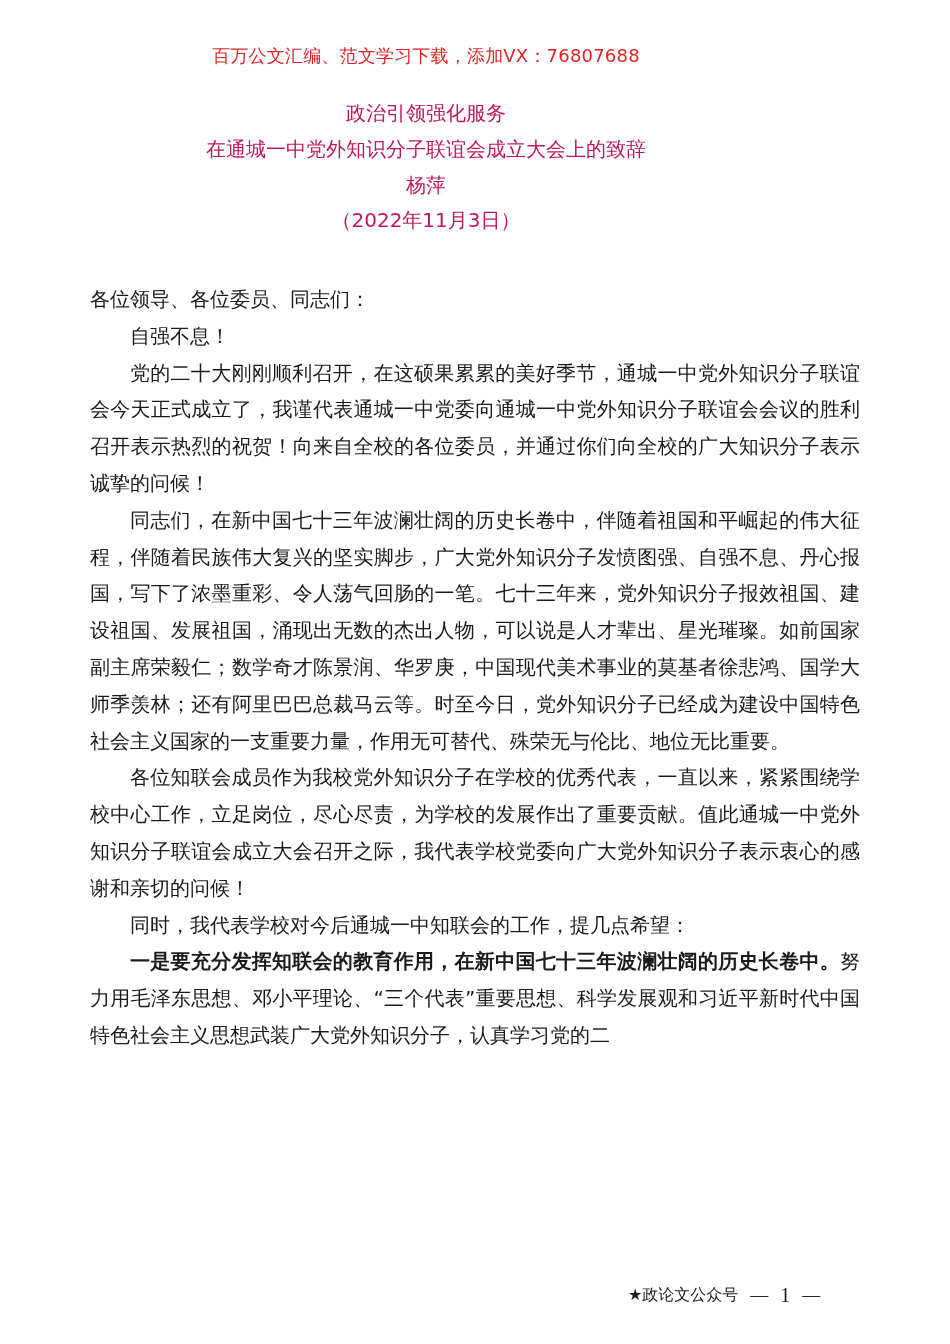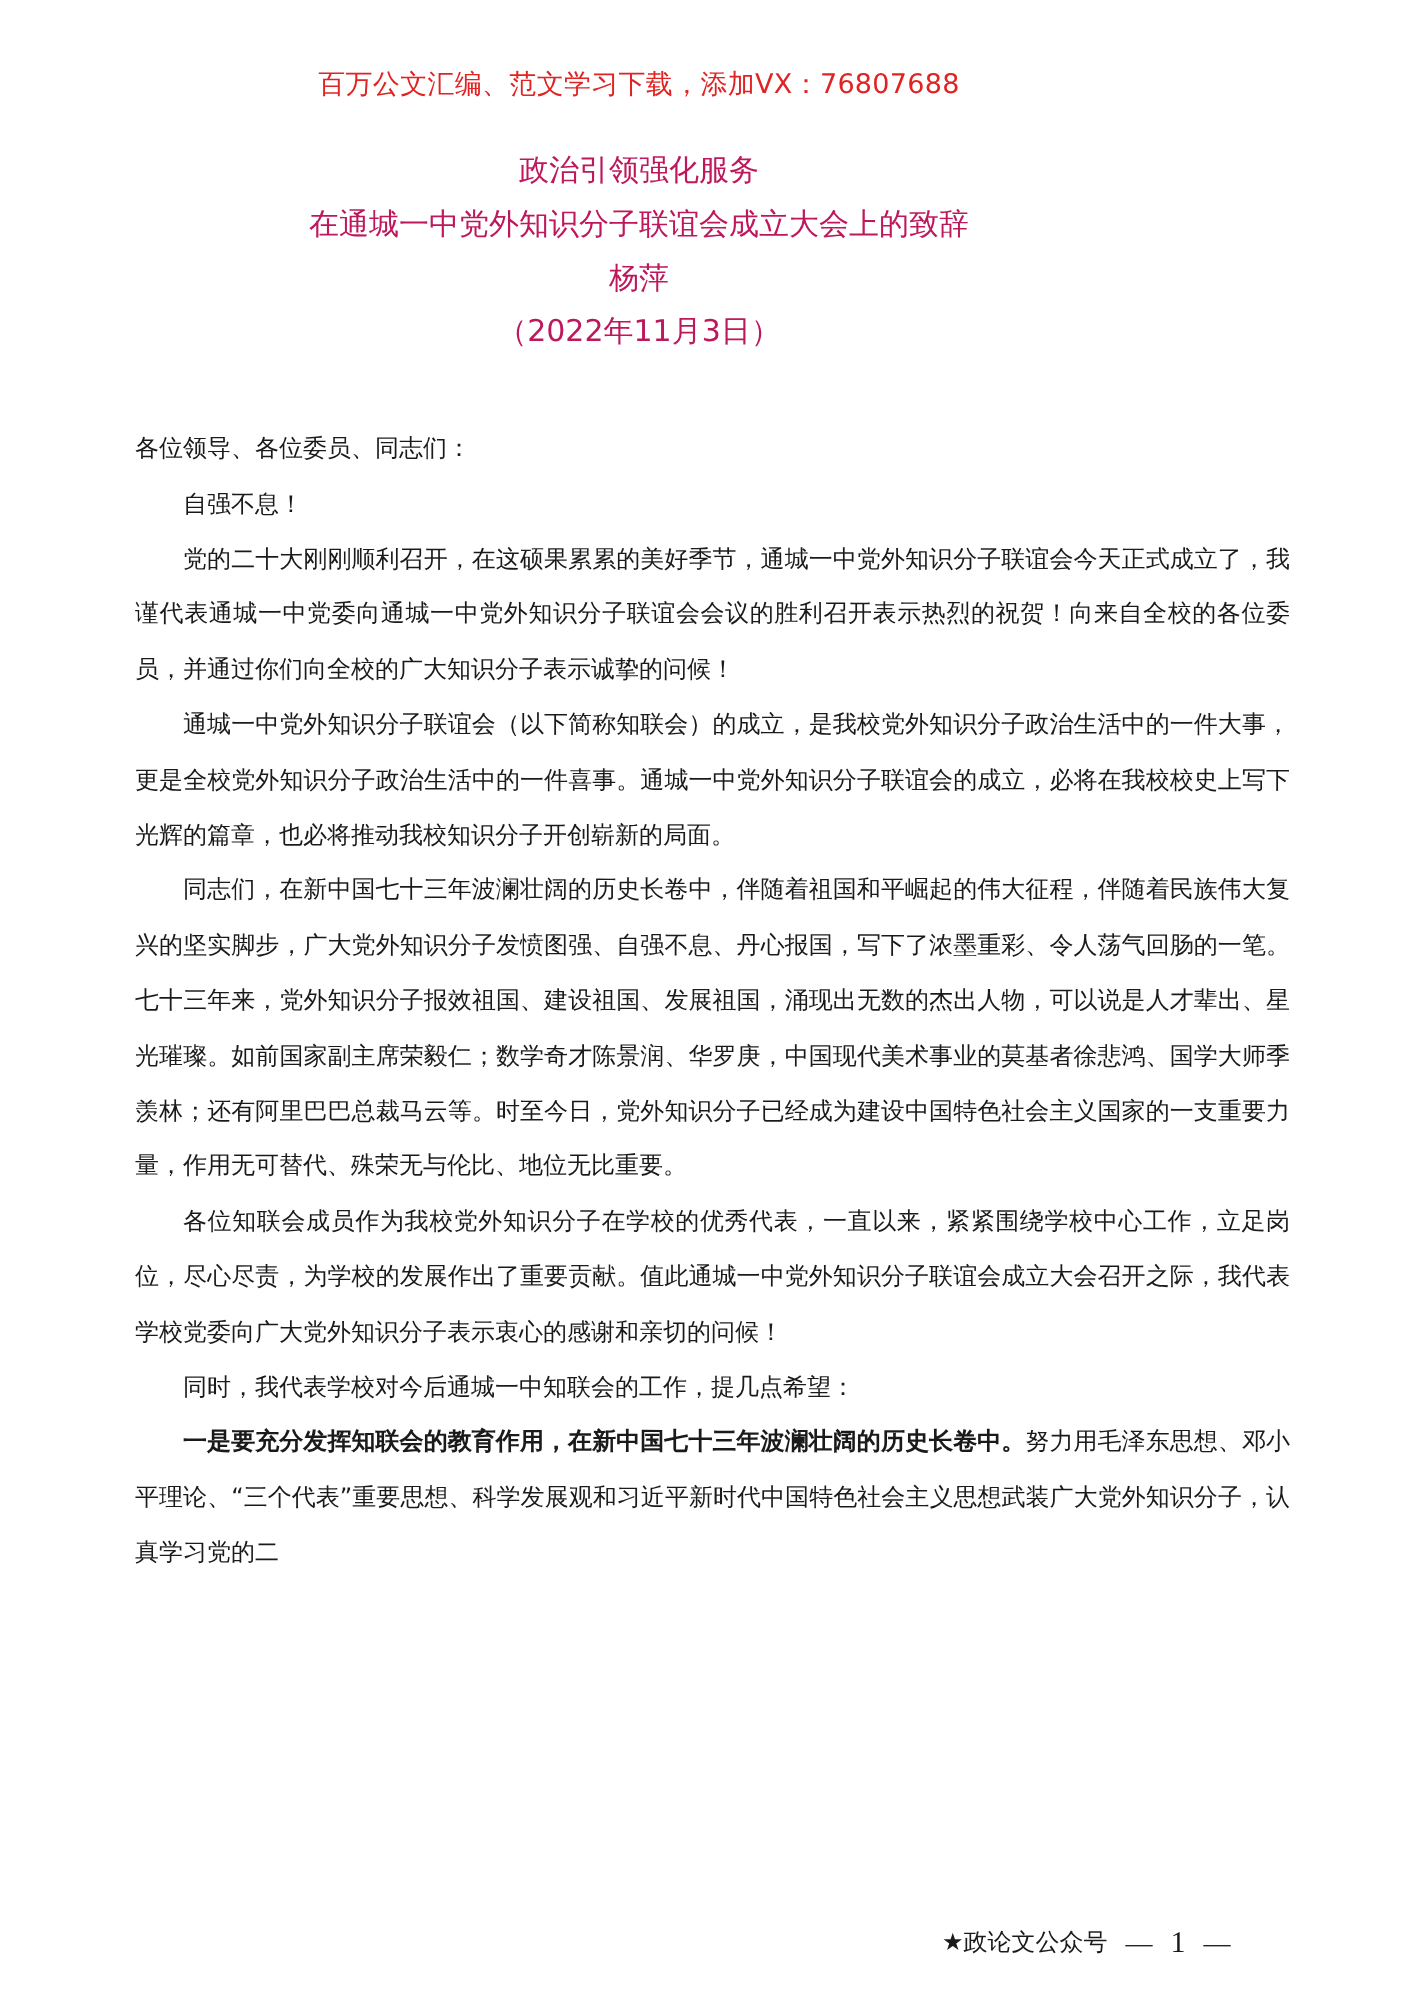--- a/index.html
+++ b/index.html
@@ -40,21 +40,21 @@
     }
     .title1 { top: 96px; }
     .title2 { top: 132px; }
     .author { top: 168px; }
     .date { top: 203px; }
     .body-text {
       position: absolute;
       left: 90px;
       width: 770px;
       top: 281px;
-      font-size: 16px;
+      font-size: 20px;
       line-height: 36.8px;
       color: #1a1a1a;
       text-align: justify;
       text-justify: inter-character;
     }
     .body-text p {
       margin: 0;
     }
     .indent {
       text-indent: 2em;
@@ -90,21 +90,20 @@
 
   <div class="heading title1">政治引领强化服务</div>
   <div class="heading title2">在通城一中党外知识分子联谊会成立大会上的致辞</div>
   <div class="heading author">杨萍</div>
   <div class="heading date">（2022年11月3日）</div>
 
   <div class="body-text">
     <p>各位领导、各位委员、同志们：</p>
     <p class="indent">自强不息！</p>
     <p class="indent">党的二十大刚刚顺利召开，在这硕果累累的美好季节，通城一中党外知识分子联谊会今天正式成立了，我谨代表通城一中党委向通城一中党外知识分子联谊会会议的胜利召开表示热烈的祝贺！向来自全校的各位委员，并通过你们向全校的广大知识分子表示诚挚的问候！</p>
-    <p class="indent">通城一中党外知识分子联谊会（以下简称知联会）的成立，是我校党外知识分子政治生活中的一件大事，更是全校党外知识分子政治生活中的一件喜事。通城一中党外知识分子联谊会的成立，必将在我校校史上写下光辉的篇章，也必将推动我校知识分子开创崭新的局面。</p>
     <p class="indent">同志们，在新中国七十三年波澜壮阔的历史长卷中，伴随着祖国和平崛起的伟大征程，伴随着民族伟大复兴的坚实脚步，广大党外知识分子发愤图强、自强不息、丹心报国，写下了浓墨重彩、令人荡气回肠的一笔。七十三年来，党外知识分子报效祖国、建设祖国、发展祖国，涌现出无数的杰出人物，可以说是人才辈出、星光璀璨。如前国家副主席荣毅仁；数学奇才陈景润、华罗庚，中国现代美术事业的莫基者徐悲鸿、国学大师季羡林；还有阿里巴巴总裁马云等。时至今日，党外知识分子已经成为建设中国特色社会主义国家的一支重要力量，作用无可替代、殊荣无与伦比、地位无比重要。</p>
     <p class="indent">各位知联会成员作为我校党外知识分子在学校的优秀代表，一直以来，紧紧围绕学校中心工作，立足岗位，尽心尽责，为学校的发展作出了重要贡献。值此通城一中党外知识分子联谊会成立大会召开之际，我代表学校党委向广大党外知识分子表示衷心的感谢和亲切的问候！</p>
     <p class="indent">同时，我代表学校对今后通城一中知联会的工作，提几点希望：</p>
     <p class="indent"><span class="bold">一是要充分发挥知联会的教育作用，在新中国七十三年波澜壮阔的历史长卷中。</span><span>努力用毛泽东思想、邓小平理论、“三个代表”重要思想、科学发展观和习近平新时代中国特色社会主义思想武装广大党外知识分子，认真学习党的二</span></p>
   </div>
 
   <div class="footer">
     <span>★政论文公众号</span>
     <span class="dash">—</span>
     <span class="page-num">1</span>

